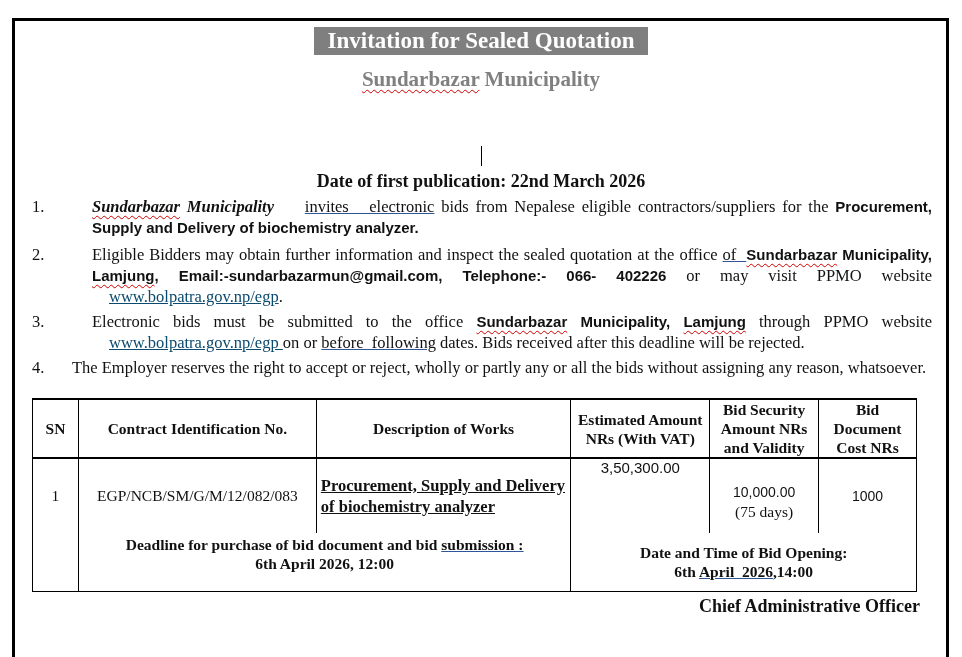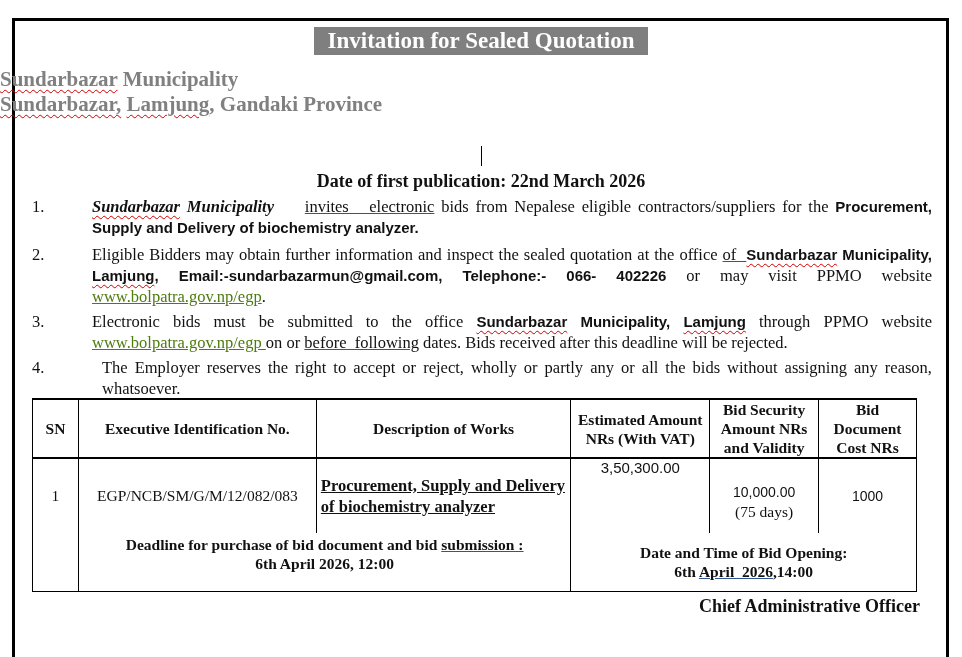--- a/index.html
+++ b/index.html
@@ -3,34 +3,34 @@
 <meta charset="utf-8">
 <style>
   html, body { margin: 0; padding: 0; background: #ffffff; }
   body { width: 962px; height: 657px; position: relative; overflow: hidden;
          font-family: "Liberation Serif", serif; color: #111; }
   .page-border { position: absolute; left: 12px; top: 18px; width: 937px; height: 660px;
                  border: 3px solid #000; border-bottom: none; box-sizing: border-box; }
   .title-wrap { position: absolute; top: 27px; left: 0; width: 962px; text-align: center; }
   .title { display: inline-block; background: #7f7f7f; color: #fff; font-weight: bold;
            font-size: 23px; padding: 0 14px; line-height: 28px; }
-  .org { position: absolute; top: 67px; left: 0; width: 962px; 
+  .org { position: absolute; top: 67px; left: 0; width: 962px; text-align: center;
          color: #808080; font-weight: bold; font-size: 21px; line-height: 25px; }
   .org .line { display: block; }
   .squig { text-decoration: underline wavy #d00000; text-decoration-thickness: 1px;
            text-underline-offset: 3px; }
   .caret { position: absolute; left: 481px; top: 146px; width: 1px; height: 20px; background: #000; }
   .pubdate { position: absolute; top: 171px; left: 0; width: 962px; text-align: center;
              font-weight: bold; font-size: 18px; }
   .item { position: absolute; left: 32px; width: 900px; font-size: 16.5px; line-height: 21px; }
   .item .num { position: absolute; left: 0; top: 0; }
   .item .txt { margin-left: 60px; text-align: justify; text-align-last: left; }
-  .item4 .txt { margin-left: 70px; }
+  .item4 .txt { margin-left: 40px; }
   .sans-b { font-family: "Liberation Sans", sans-serif; font-weight: bold; font-size: 15px; }
-  .link { color: #4d7c0f; text-decoration: underline; }
+  .link { color: #0c4a6e; text-decoration: underline; margin-left: 17px; }
   .blue-u { text-decoration: underline; text-decoration-color: #2f5597; }
   table.bids { position: absolute; left: 32px; top: 398px; width: 885px; border-collapse: collapse;
                font-size: 15.5px; }
   table.bids td, table.bids th { border: 1px solid #000; text-align: center; vertical-align: middle; padding: 0 4px; }
   table.bids thead th { border-top: 2px solid #000; border-bottom: 2px solid #000; font-weight: bold;
                         height: 57px; line-height: 19px; }
   .desc { text-align: left !important; font-weight: bold; font-size: 16.5px; line-height: 21px; text-decoration: underline; }
   .amt { font-family: "Liberation Sans", sans-serif; font-size: 15px; }
   .small-sans { font-family: "Liberation Sans", sans-serif; font-size: 14px; }
   .foot td { font-weight: bold; height: 56px; line-height: 19px; }
@@ -42,21 +42,20 @@
 <body>
 
 <div class="page-border"></div>
 
 <div class="title-wrap">
   <span class="title">Invitation for Sealed Quotation</span>
 </div>
 
 <div class="org">
   <span class="line"><span class="squig">Sundarbazar</span><span> Municipality</span></span>
-  <span class="line"><span class="squig">Sundarbazar,</span> <span class="squig">Lamjung</span><span>, Gandaki Province</span></span>
 </div>
 
 <div class="caret"></div>
 
 <div class="pubdate">Date of first publication: 22nd March 2026</div>
 
 <div class="item" style="top:196px;">
   <span class="num">1.</span>
   <div class="txt">
     <b><i><span class="squig">Sundarbazar</span><span> Municipality</span></i></b>
@@ -88,21 +87,21 @@
     <col style="width:46px">
       <col style="width:238px">
       <col style="width:255px">
       <col style="width:139px">
       <col style="width:109px">
       <col style="width:98px">
   </colgroup>
   <thead>
     <tr>
       <th>SN</th>
-      <th>Executive Identification No.</th>
+      <th>Contract Identification No.</th>
       <th>Description of Works</th>
       <th>Estimated Amount NRs (With VAT)</th>
       <th>Bid Security Amount NRs and Validity</th>
       <th>Bid Document Cost NRs</th>
     </tr>
   </thead>
   <tbody>
     <tr style="height:75px;">
       <td class="no-bottom" rowspan="1">1</td>
       <td class="no-bottom">EGP/NCB/SM/G/M/12/082/083</td>

